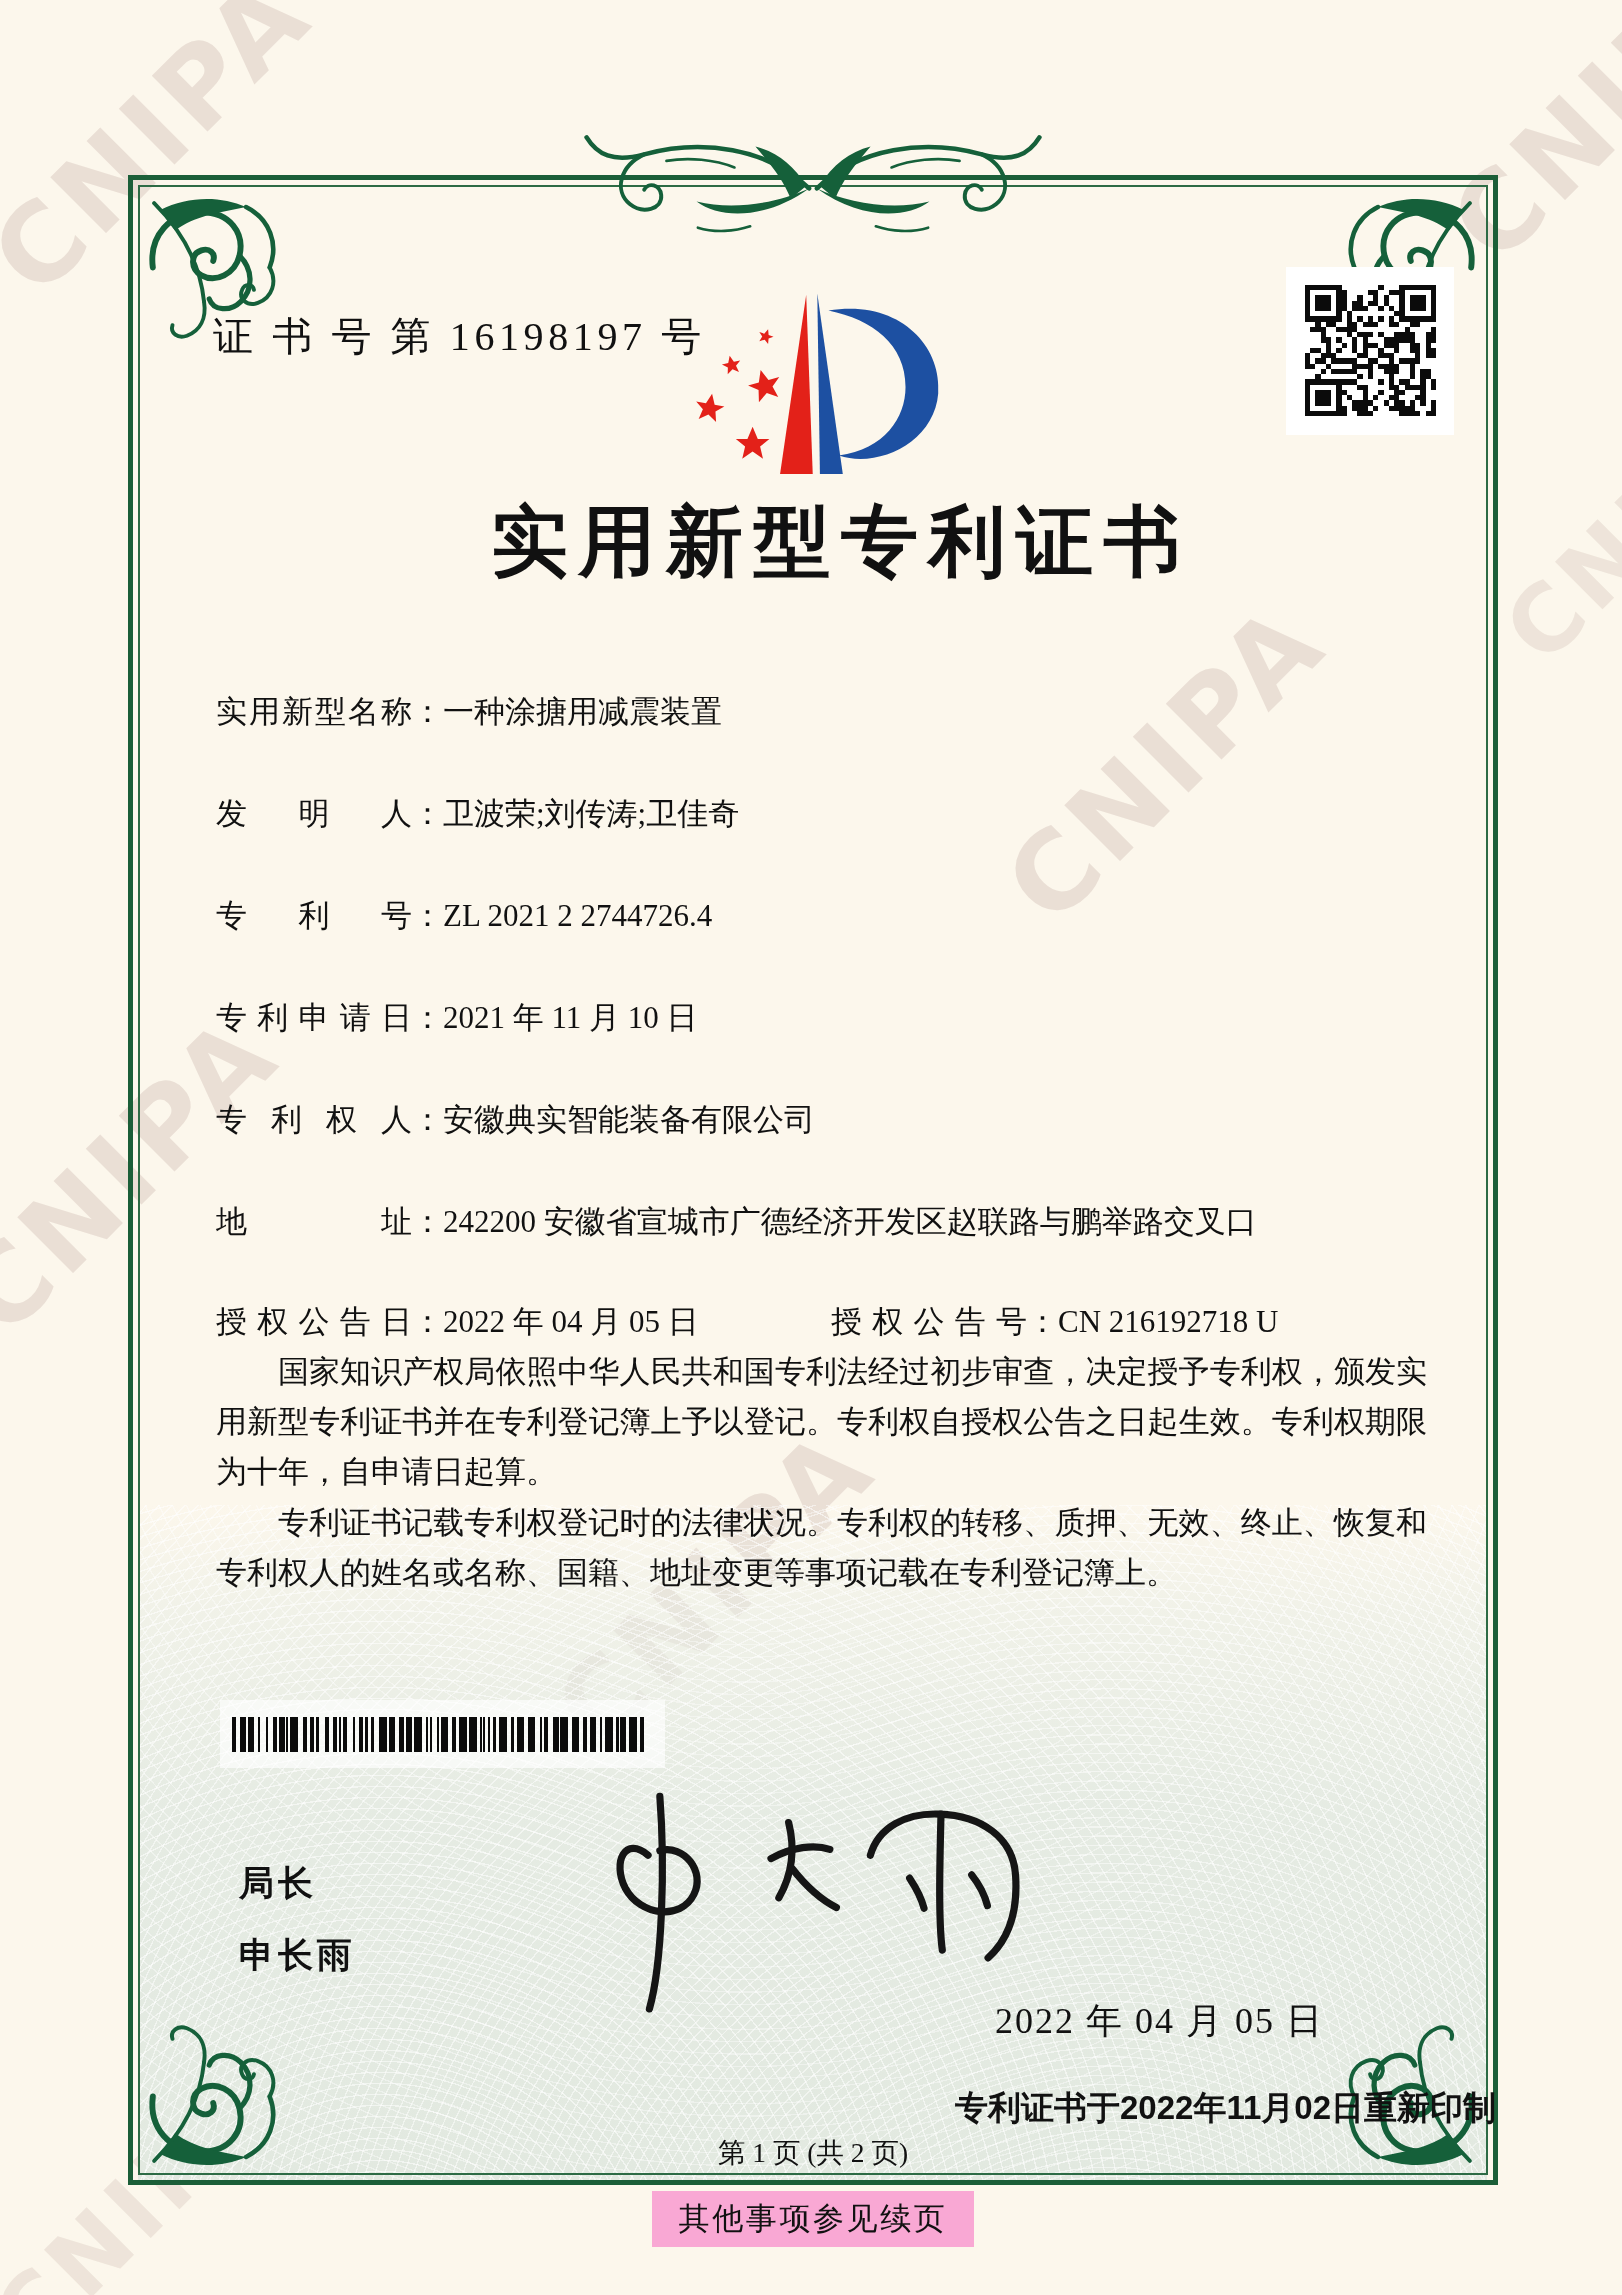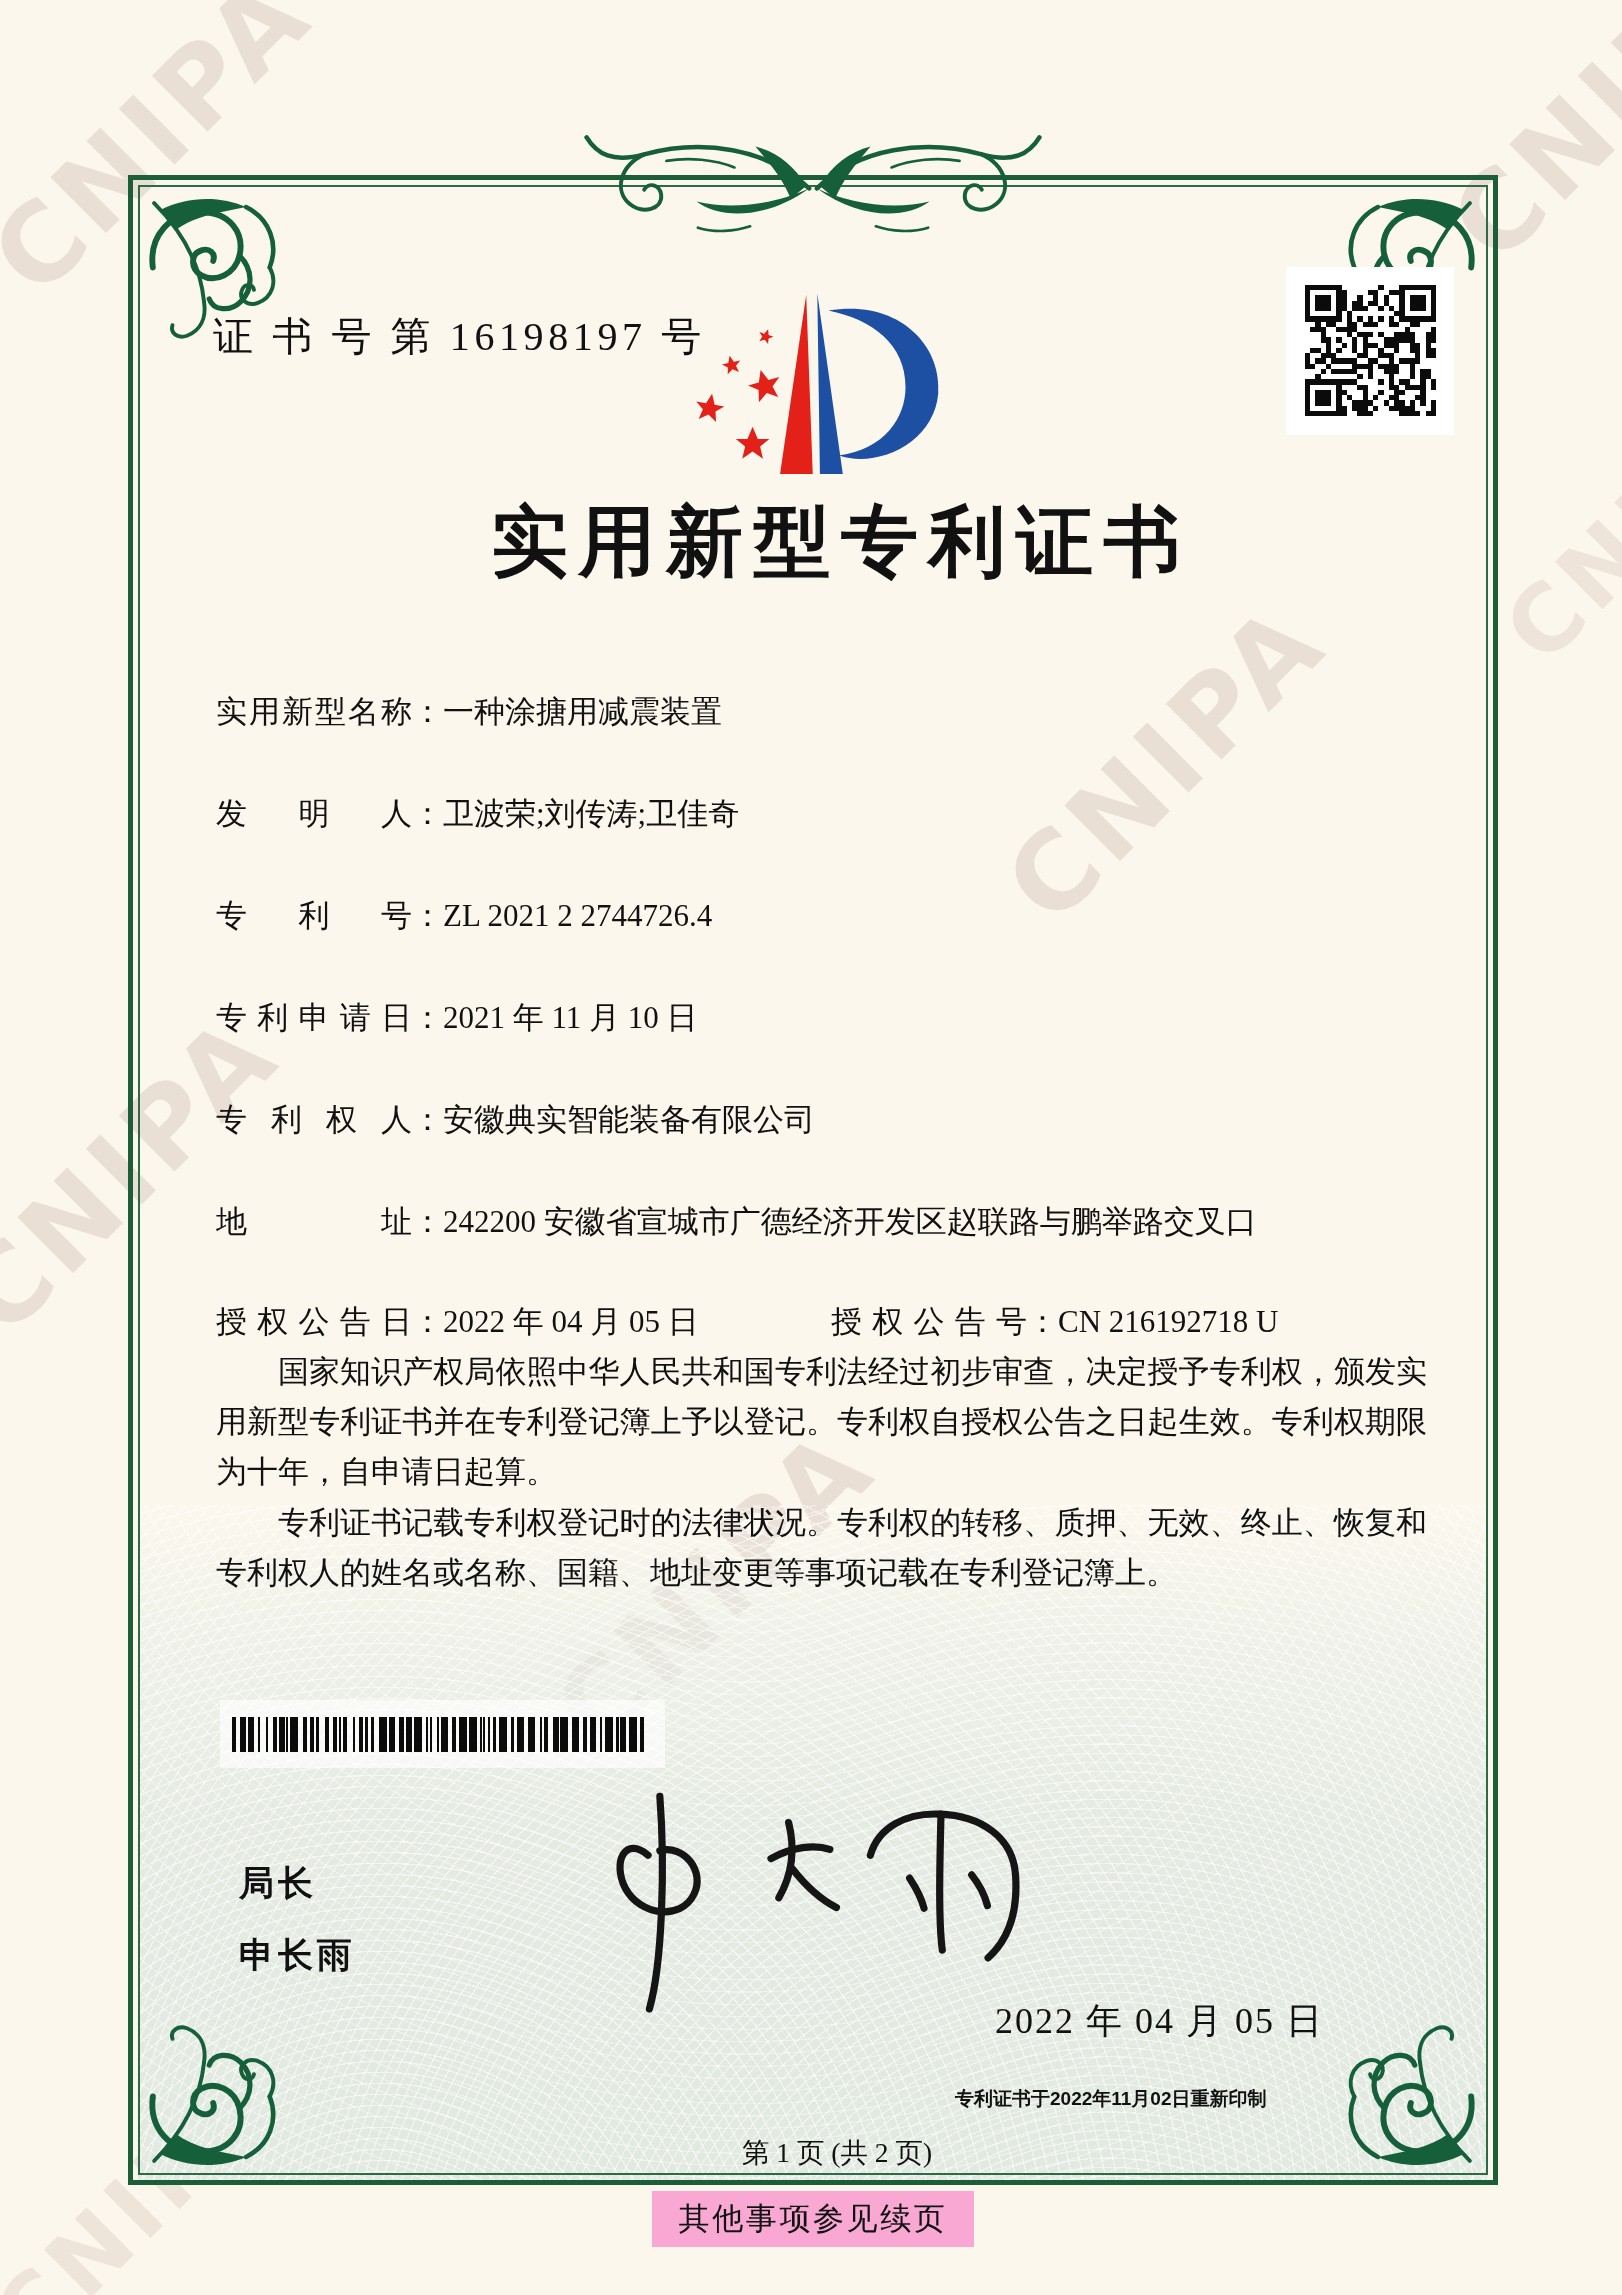--- a/index.html
+++ b/index.html
@@ -32,23 +32,23 @@
   .fcolon{vertical-align:top;}
   .fvalue{display:inline-block;width:870px;vertical-align:top;}
   .grant2{position:absolute;left:615px;top:0;white-space:nowrap;}
   .grant2 .fvalue{width:auto;}
   .para{position:absolute;z-index:5;left:216px;width:1211px;font-size:31px;line-height:50px;
         text-align:justify;text-indent:62px;}
   .bar-patch{position:absolute;z-index:4;left:220px;top:1700px;width:445px;height:68px;background:rgba(255,255,255,0.65);}
   .director{position:absolute;z-index:5;left:239px;font-family:"Liberation Sans","DejaVu Sans",sans-serif;
             font-weight:700;font-size:35px;letter-spacing:3.9px;}
   .issue-date{position:absolute;z-index:5;left:995px;top:1997px;font-size:36px;letter-spacing:2px;white-space:nowrap;}
-  .reprint{position:absolute;z-index:5;left:955px;top:2086px;font-size:19px;font-weight:700;
+  .reprint{position:absolute;z-index:5;left:955px;top:2086px;font-size:33px;font-weight:700;
            font-family:"Liberation Sans","DejaVu Sans",sans-serif;white-space:nowrap;}
-  .page-info{position:absolute;z-index:5;left:128px;top:2135px;width:1370px;text-align:center;font-size:27.5px;padding-left:24px;}
+  .page-info{position:absolute;z-index:5;left:128px;top:2135px;width:1370px;text-align:center;font-size:27.5px;}
   .foot-box{position:absolute;z-index:6;left:652px;top:2191px;width:322px;height:56px;background:#f9a8d4;
             text-align:center;font-size:31px;line-height:56px;letter-spacing:2.6px;}
 </style>
 </head>
 <body>
 
 <div class="page">
 
   <div class="wm" style="left:-46px;top:72px;">CNIPA</div>
   <div class="wm" style="left:1413px;top:39px;">CNIPA</div>

